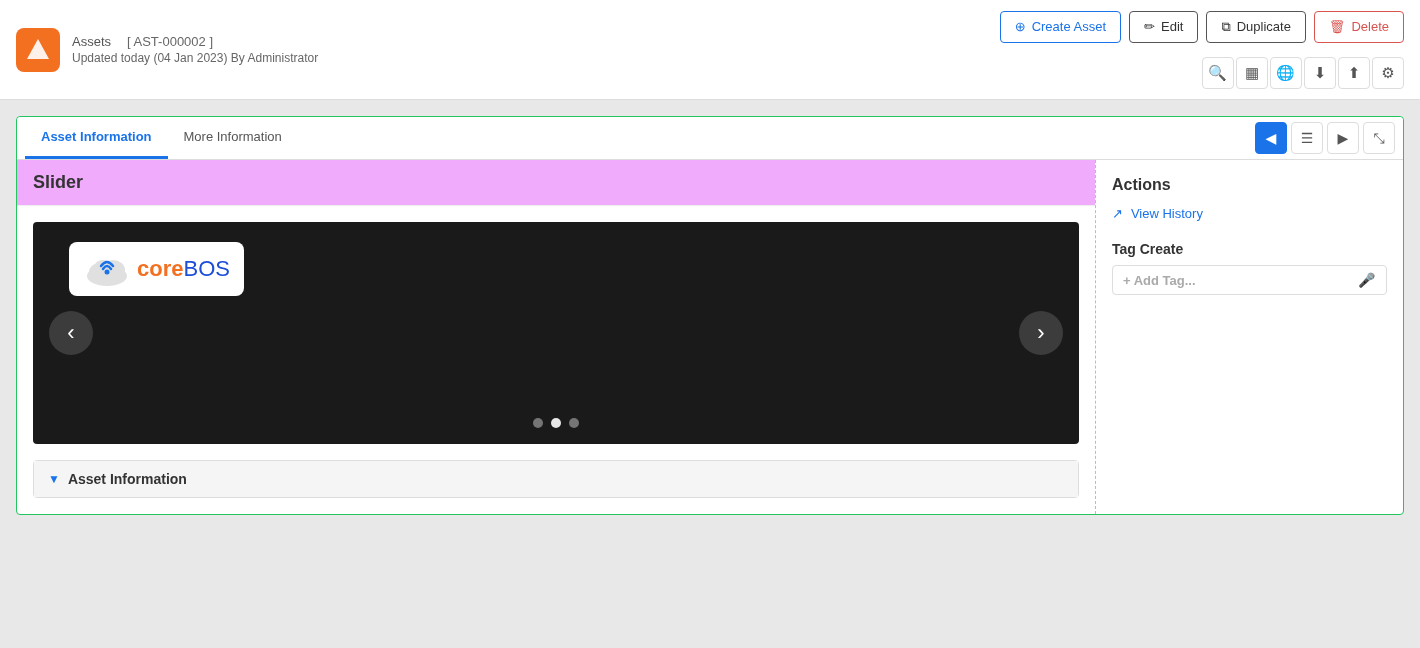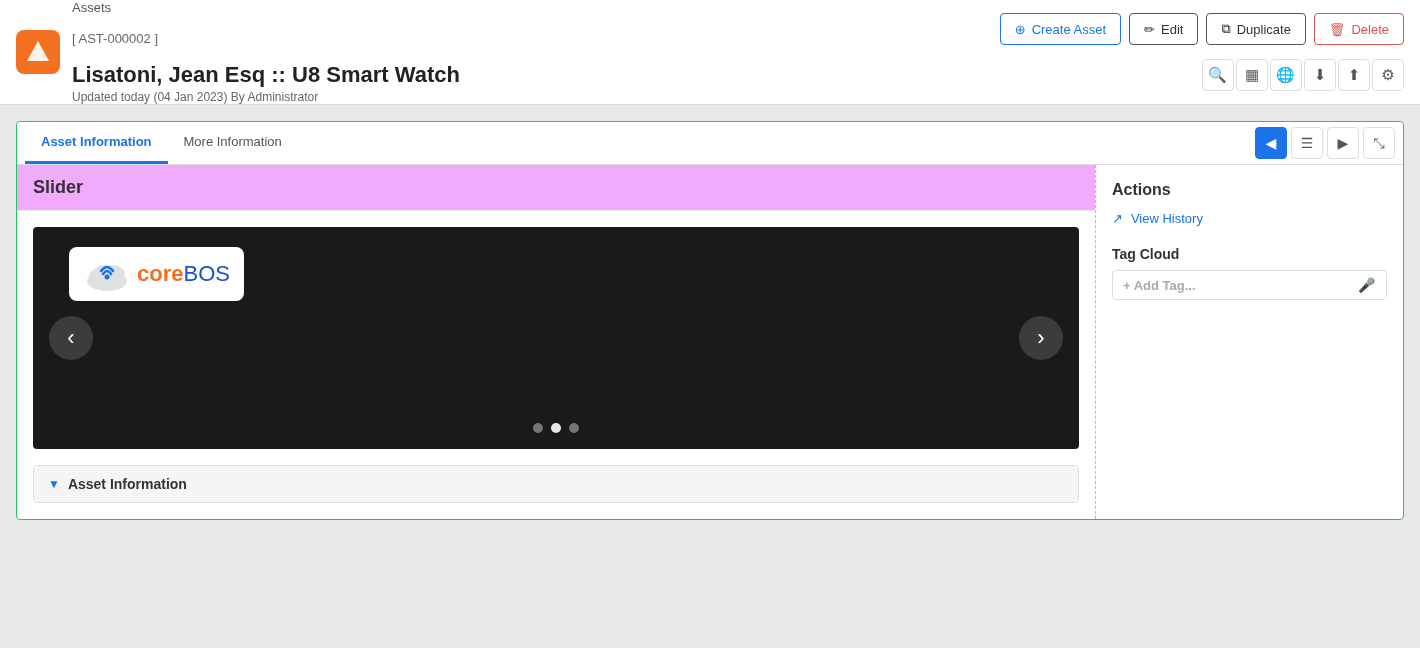--- a/index.html
+++ b/index.html
@@ -178,24 +178,23 @@
 <body>
 
 <div class="header">
   <div class="header-left">
     <div class="app-icon">
       <svg width="26" height="26" viewBox="0 0 26 26" fill="none">
         <polygon points="13,2 24,22 2,22" fill="white" opacity="0.9"></polygon>
       </svg>
     </div>
     <div class="breadcrumb-title">
-      <div style="display:flex; gap:16px; flex-direction:column;">
+      <div style="display:flex; gap:16px; align-items:center;">
         <span class="breadcrumb-label">Assets</span>
         <span class="breadcrumb-id">[ AST-000002 ]</span>
-        <span class="record-title">Lisatoni, Jean Esq :: U8 Smart Watch</span>
       </div>
       <div class="header-meta">Updated today (04 Jan 2023) By Administrator</div>
     </div>
   </div>
   <div class="header-actions">
     <div class="header-buttons">
       <button class="btn btn-primary">
         <span>⊕</span>
         <span>Create Asset</span>
       </button>
@@ -307,21 +306,21 @@
           </div>
         </div>
       </div>
 
       <div class="content-sidebar">
         <div class="sidebar-section-title">Actions</div>
         <div class="view-history-link">
           <span>↗</span>
           <span>View History</span>
         </div>
-        <div class="tag-cloud-title">Tag Cloud</div>
+        <div class="tag-cloud-title">Tag Create</div>
         <div class="add-tag-input">
           <span class="add-tag-placeholder">+ Add Tag...</span>
           <span style="color:#aaa;">🎤</span>
         </div>
       </div>
     </div>
   </div>
 </div>
 
 </body></html>

